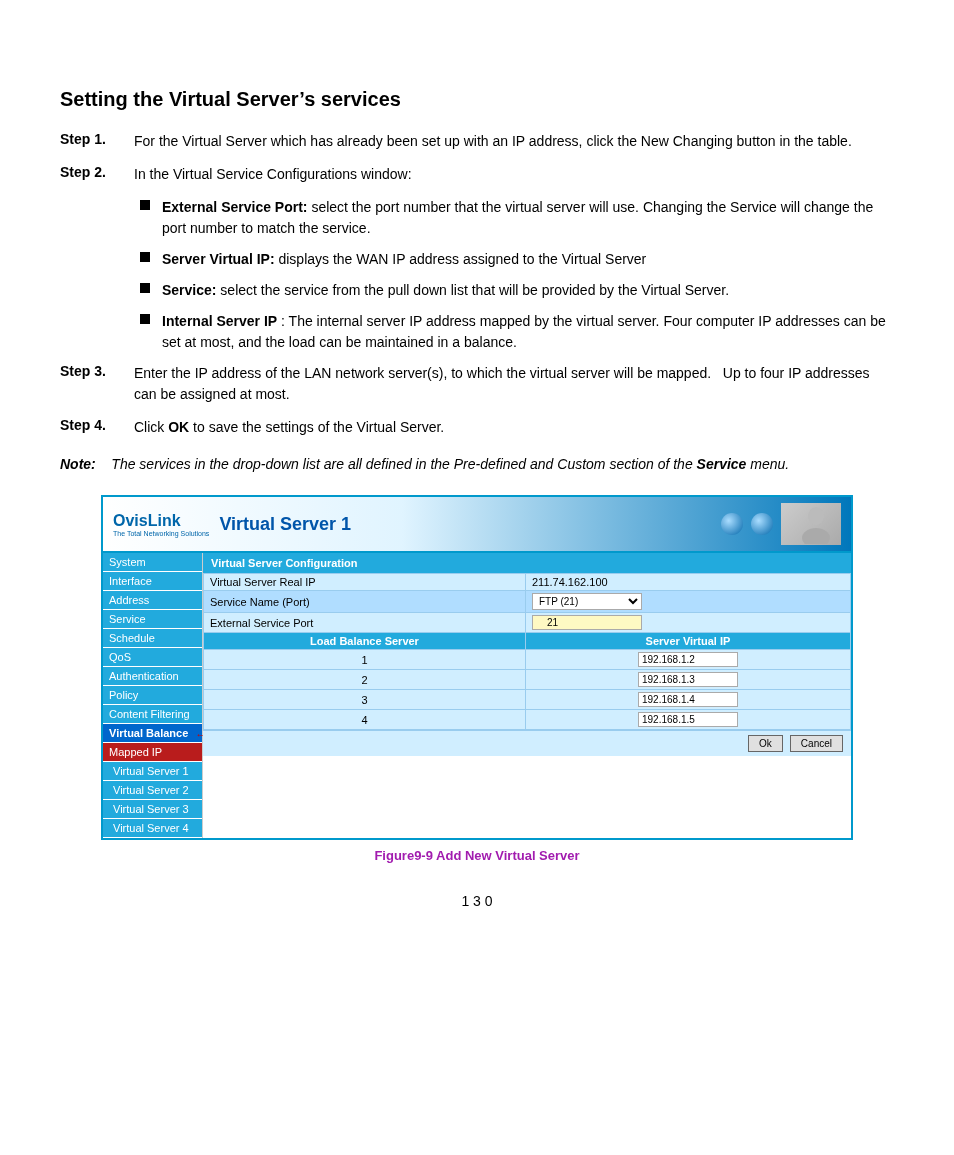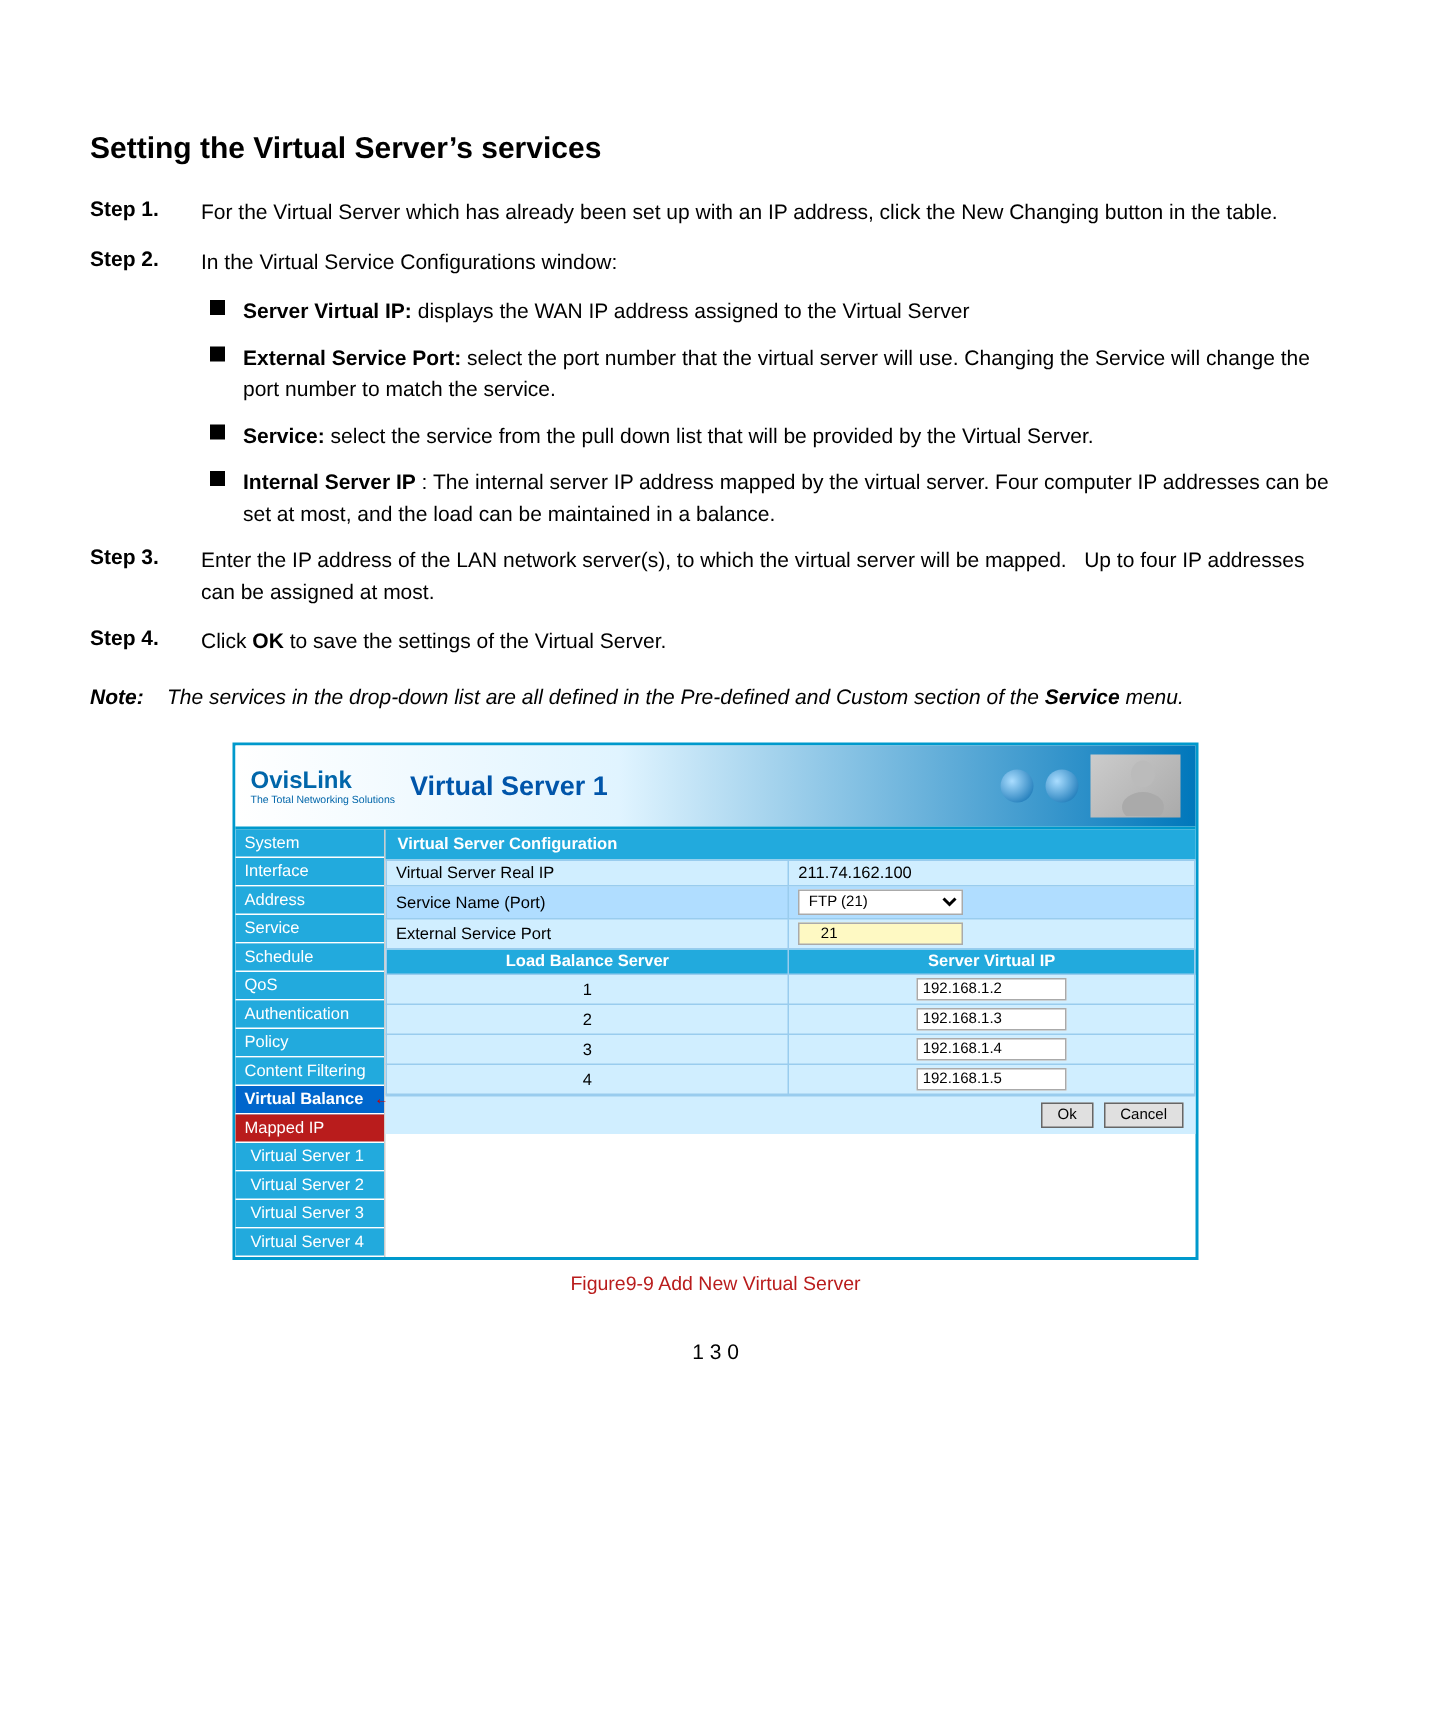--- a/index.html
+++ b/index.html
@@ -77,21 +77,21 @@
 
     
     .ui-panel-wrapper {
       display: flex;
       flex-direction: column;
       align-items: center;
       margin-top: 20px;
     }
 
     .ui-panel {
-      width: 644px;
+      width: 752px;
       border: 2px solid #0099cc;
       background: #fff;
       font-size: 11px;
     }
 
     
     .ui-header {
       background: linear-gradient(to right, #fff 0%, #e0f4ff 40%, #0077bb 100%);
       display: flex;
       align-items: center;
@@ -275,23 +275,23 @@
     .ok-btn, .cancel-btn {
       padding: 2px 10px;
       font-size: 10px;
       cursor: pointer;
       margin-left: 4px;
       border: 1px solid #666;
       background: #e0e0e0;
     }
 
     .figure-caption {
-      color: #b91c1c;
+      color: #a21caf;
       font-size: 13px;
-      font-weight: normal;
+      font-weight: bold;
       font-style: normal;
       margin-top: 8px;
       text-align: left;
     }
 
     .page-number {
       text-align: center;
       margin-top: 30px;
       font-size: 14px;
     }
@@ -310,25 +310,25 @@
 </div>
 
 <div class="step-block">
   <span class="step-label">Step 2.</span>
   <span class="step-text">In the Virtual Service Configurations window:</span>
 </div>
 
 <div class="bullet-list">
   <div class="bullet-item">
     <div class="bullet-square"></div>
-    <span class="bullet-text"><b>Server Virtual IP:</b><span> displays the WAN IP address assigned to the Virtual Server</span></span>
+    <span class="bullet-text"><b>External Service Port:</b><span> select the port number that the virtual server will use. Changing the Service will change the port number to match the service.</span></span>
   </div>
   <div class="bullet-item">
     <div class="bullet-square"></div>
-    <span class="bullet-text"><b>External Service Port:</b><span> select the port number that the virtual server will use. Changing the Service will change the port number to match the service.</span></span>
+    <span class="bullet-text"><b>Server Virtual IP:</b><span> displays the WAN IP address assigned to the Virtual Server</span></span>
   </div>
   <div class="bullet-item">
     <div class="bullet-square"></div>
     <span class="bullet-text"><b>Service:</b><span> select the service from the pull down list that will be provided by the Virtual Server.</span></span>
   </div>
   <div class="bullet-item">
     <div class="bullet-square"></div>
     <span class="bullet-text"><b>Internal Server IP</b><span> : The internal server IP address mapped by the virtual server. Four computer IP addresses can be set at most, and the load can be maintained in a balance.</span></span>
   </div>
 </div>

